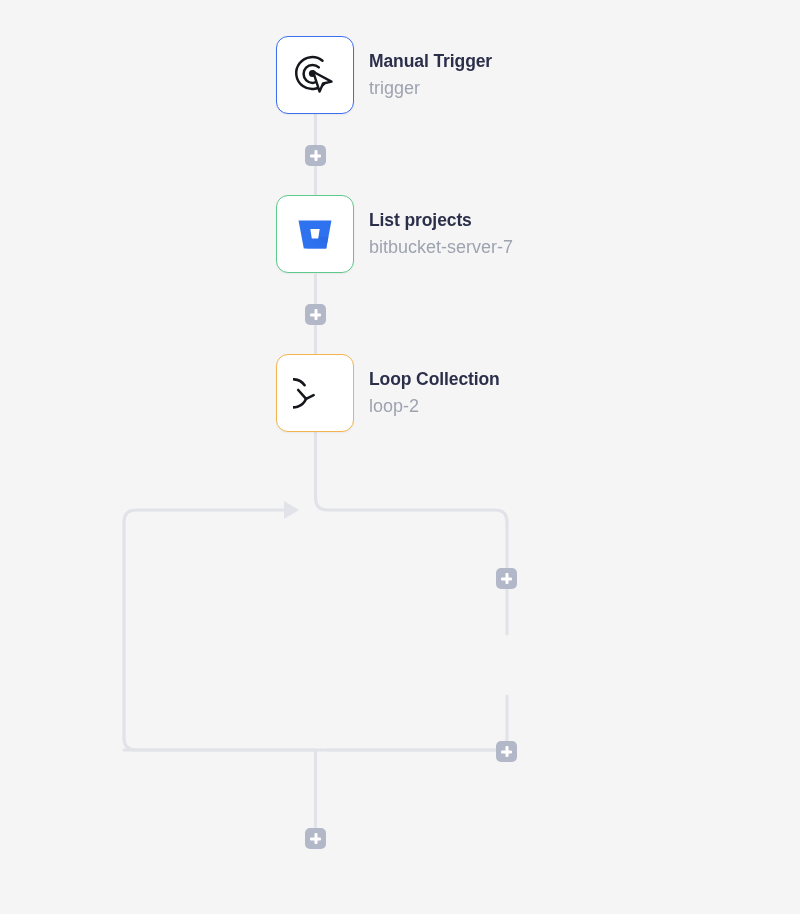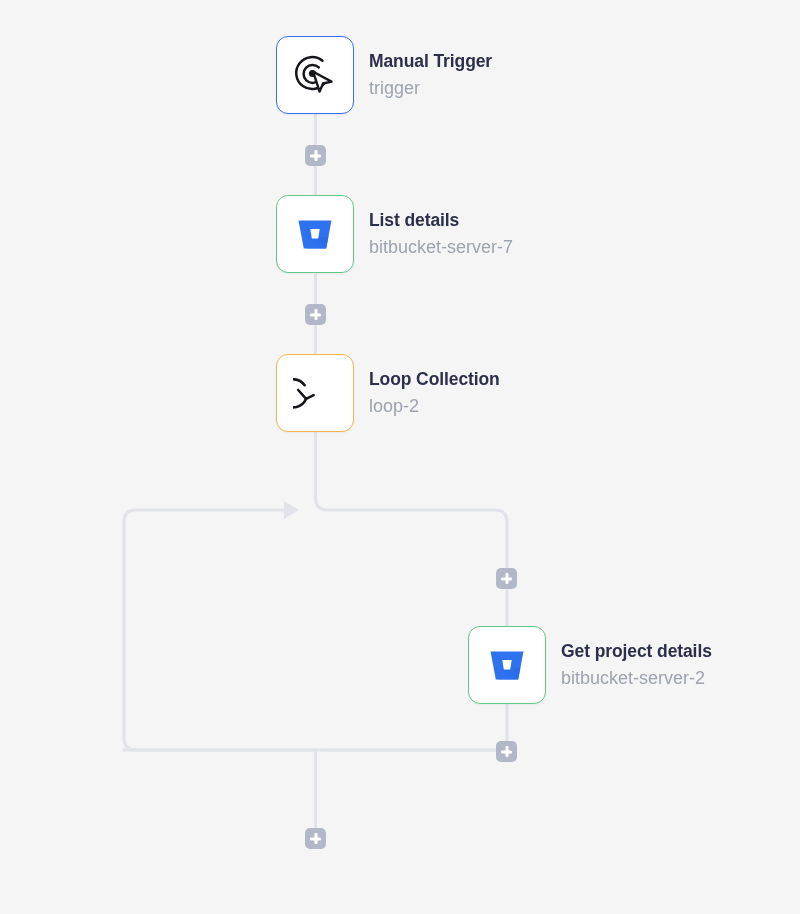--- a/index.html
+++ b/index.html
@@ -162,21 +162,21 @@
 
           <path d="M6.5 9.5 L39.5 9.5 L34.2 37.5 L11.8 37.5 Z" fill="#2f72f0"></path>
 
           <path d="M39.5 9.5 L36.4 26.0 L16.0 26.0 L14.6 37.5 L34.2 37.5 Z" fill="url(#bbg1)" opacity="0.9"></path>
 
           <path d="M18.3 18.0 L27.7 18.0 L26.2 27.6 L19.8 27.6 Z" fill="#ffffff"></path>
         </svg>
       </span>
     </div>
     <div class="node-labels">
-      <div class="node-title">List details</div>
+      <div class="node-title">List projects</div>
       <div class="node-subtitle">bitbucket-server-7</div>
     </div>
   </div>
 
   <div class="node" style="left:276px; top:354px;justify-content:center;">
     <div class="node-box status-amber">
       <span>
         <svg class="icon-svg" width="44" height="44" viewBox="0 0 44 44" xmlns="http://www.w3.org/2000/svg">
           <g fill="none" stroke="#15171c" stroke-width="2.6" stroke-linecap="round" stroke-linejoin="round">
 
@@ -186,41 +186,20 @@
           </g>
         </svg>
       </span>
     </div>
     <div class="node-labels">
       <div class="node-title">Loop Collection</div>
       <div class="node-subtitle">loop-2</div>
     </div>
   </div>
 
-  <div class="node" style="left:468px; top:626px;">
-    <div class="node-box status-green">
-      <span>
-        <svg class="icon-svg" width="46" height="46" viewBox="0 0 46 46" xmlns="http://www.w3.org/2000/svg">
-          <defs>
-            <linearGradient id="bbg2" x1="1" y1="0.18" x2="0.35" y2="0.95">
-              <stop offset="0%" stop-color="#2261da"></stop>
-              <stop offset="100%" stop-color="#2f72f0"></stop>
-            </linearGradient>
-          </defs>
-          <path d="M6.5 9.5 L39.5 9.5 L34.2 37.5 L11.8 37.5 Z" fill="#2f72f0"></path>
-          <path d="M39.5 9.5 L36.4 26.0 L16.0 26.0 L14.6 37.5 L34.2 37.5 Z" fill="url(#bbg2)" opacity="0.9"></path>
-          <path d="M18.3 18.0 L27.7 18.0 L26.2 27.6 L19.8 27.6 Z" fill="#ffffff"></path>
-        </svg>
-      </span>
-    </div>
-    <div class="node-labels">
-      <div class="node-title">Get project details</div>
-      <div class="node-subtitle">bitbucket-server-2</div>
-    </div>
-  </div>
 
   <div class="add-btn" style="left:305px; top:145px;"></div>
   <div class="add-btn" style="left:305px; top:304px;"></div>
   <div class="add-btn" style="left:496px; top:568px;"></div>
   <div class="add-btn" style="left:496px; top:741px;"></div>
   <div class="add-btn" style="left:305px; top:828px;"></div>
 
 </div>
 
 </body></html>

